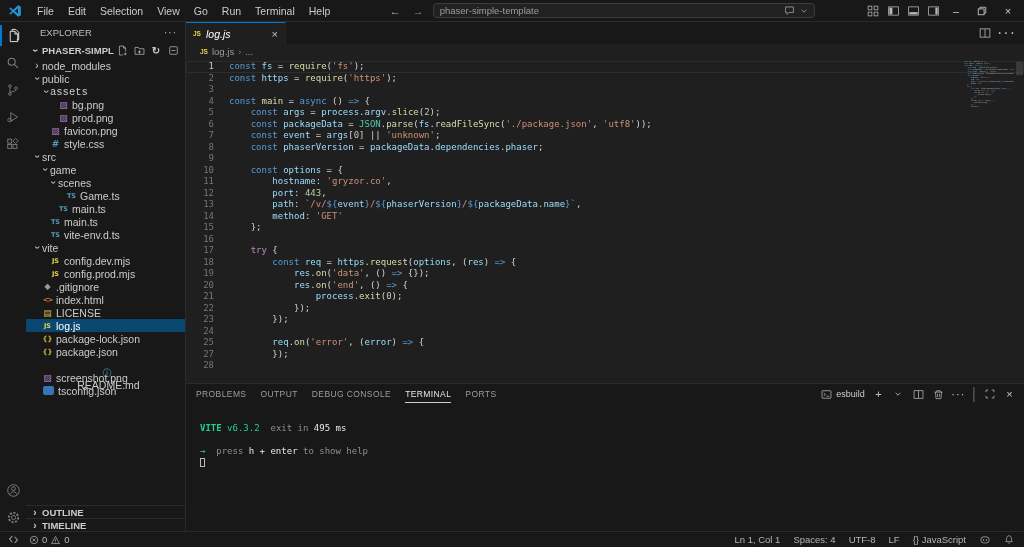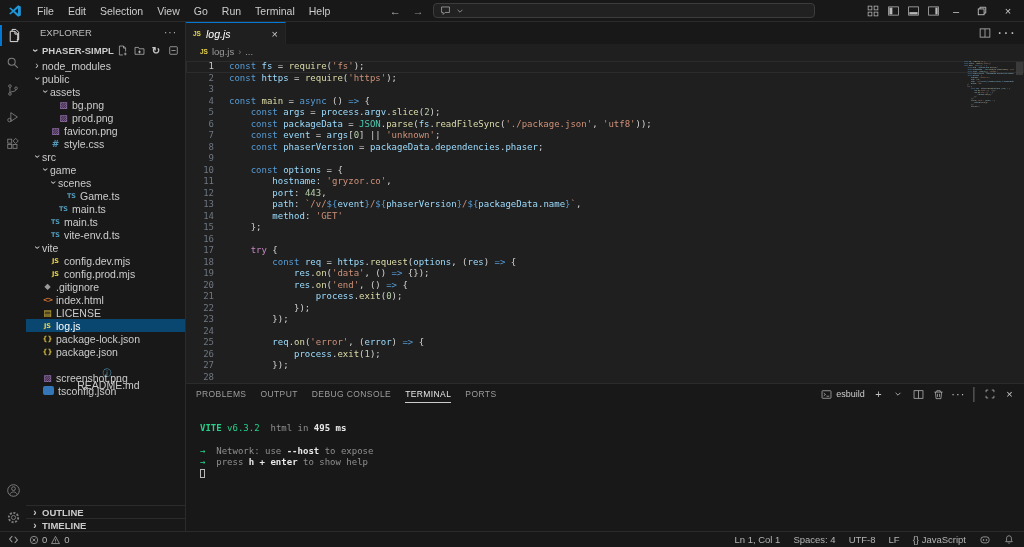--- a/index.html
+++ b/index.html
@@ -90,21 +90,21 @@
   .panel-tabs{display:flex;gap:14px;}
   .panel-tab{font-size:8.5px;color:#9d9d9d;letter-spacing:.4px;padding:4px 0 3px;border-bottom:1px solid transparent;}
   .panel-tab.active{color:#e7e7e7;border-bottom-color:#cccccc;}
   .panel-actions{margin-left:auto;display:flex;align-items:center;gap:7px;color:#c5c5c5;}
   .term-label{display:flex;align-items:center;gap:4px;font-size:9px;color:#cccccc;}
   .panel-sep{color:#5a5a5a;}
   .p-ic{display:flex;align-items:center;justify-content:center;width:13px;height:13px;font-size:11px;}
   .terminal{flex:1;padding:8px 0 0 14px;overflow:hidden;}
   .term-line{font:9px/11.3px "DejaVu Sans Mono",monospace;white-space:pre;color:#cccccc;}
   .tt-g{color:#23d18b;font-weight:700}.tt-gn{color:#23d18b}.tt-d{color:#8f8f8f}
-  .tt-w{color:#e8e8e8;font-weight:700}.tt-cy{color:#29b8db}.tt-cyb{color:#29b8db;font-weight:700}
+  .tt-w{color:#e8e8e8;font-weight:400}.tt-cy{color:#29b8db}.tt-cyb{color:#29b8db;font-weight:700}
   .term-cursor{display:inline-block;width:5px;height:9px;border:1px solid #b8b8b8;vertical-align:middle;}
 
   
   .statusbar{height:16px;background:#181818;border-top:1px solid #2b2b2b;display:flex;align-items:center;
              font-size:9.5px;color:#b4b4b4;flex:0 0 16px;}
   .sb-left{display:flex;align-items:center;gap:10px;padding-left:8px;}
   .sb-problems{display:flex;align-items:center;gap:3px;}
   .sb-right{margin-left:auto;display:flex;align-items:center;gap:13px;padding-right:10px;}
   .sb-item{white-space:nowrap;}
   .sb-icon{display:flex;align-items:center;}
@@ -128,20 +128,21 @@
         <span class="menu-item">View</span>
         <span class="menu-item">Go</span>
         <span class="menu-item">Run</span>
         <span class="menu-item">Terminal</span>
         <span class="menu-item">Help</span>
       </div>
     <div class="tb-center">
       <span class="nav-arrow">←</span>
       <span class="nav-arrow fwd">→</span>
       <div class="searchbox">
+        <input readonly="" value="phaser-simple-template" style="">
         <span class="sb-icon">
           <svg width="11" height="11" viewBox="0 0 14 14">
               <path fill="none" stroke="#a6a6a6" d="M2 2.5h10v7H6.5L4 12v-2.5H2z"></path>
             </svg>
         </span>
         <span class="sb-icon">
           <svg width="8" height="8" viewBox="0 0 10 10">
               <path fill="none" stroke="#a6a6a6" d="M2 3.5 5 6.5 8 3.5"></path>
             </svg>
         </span>
@@ -297,21 +298,21 @@
       </div>
       <div class="tree">
           <div class="tree-row" style="padding-left: 6px;">
             <span class="chev">›</span>
             <span class="tree-label">node_modules</span>
           </div>
           <div class="tree-row" style="padding-left: 6px;">
             <span class="chev exp">›</span>
             <span class="tree-label">public</span>
           </div>
-          <div class="tree-row" style="padding-left: 14px;">
+          <div class="tree-row" style="padding-left: 14px; font-family: Liberation Mono, monospace;">
             <span class="chev exp">›</span>
             <span class="tree-label">assets</span>
           </div>
           <div class="tree-row" style="padding-left: 22px;">
             <span class="chev"></span>
             <span class="fi fi-image"></span>
             <span class="tree-label">bg.png</span>
           </div>
           <div class="tree-row" style="padding-left: 22px;">
             <span class="chev"></span>
@@ -475,21 +476,20 @@
             <div class="code-line"><span class="ln">16</span><span class="lc"></span></div>
             <div class="code-line"><span class="ln">17</span><span class="lc"><span class="tk-p">    </span><span class="tk-c">try</span><span class="tk-p"> {</span></span></div>
             <div class="code-line"><span class="ln">18</span><span class="lc"><span class="tk-p">        </span><span class="tk-k">const</span><span class="tk-p"> </span><span class="tk-v">req</span><span class="tk-p"> = </span><span class="tk-v">https</span><span class="tk-p">.</span><span class="tk-f">request</span><span class="tk-p">(</span><span class="tk-v">options</span><span class="tk-p">, (</span><span class="tk-v">res</span><span class="tk-p">) </span><span class="tk-k">=&gt;</span><span class="tk-p"> {</span></span></div>
             <div class="code-line"><span class="ln">19</span><span class="lc"><span class="tk-p">            </span><span class="tk-v">res</span><span class="tk-p">.</span><span class="tk-f">on</span><span class="tk-p">(</span><span class="tk-s">'data'</span><span class="tk-p">, () </span><span class="tk-k">=&gt;</span><span class="tk-p"> {});</span></span></div>
             <div class="code-line"><span class="ln">20</span><span class="lc"><span class="tk-p">            </span><span class="tk-v">res</span><span class="tk-p">.</span><span class="tk-f">on</span><span class="tk-p">(</span><span class="tk-s">'end'</span><span class="tk-p">, () </span><span class="tk-k">=&gt;</span><span class="tk-p"> {</span></span></div>
             <div class="code-line"><span class="ln">21</span><span class="lc"><span class="tk-p">                </span><span class="tk-v">process</span><span class="tk-p">.</span><span class="tk-f">exit</span><span class="tk-p">(</span><span class="tk-n">0</span><span class="tk-p">);</span></span></div>
             <div class="code-line"><span class="ln">22</span><span class="lc"><span class="tk-p">            });</span></span></div>
             <div class="code-line"><span class="ln">23</span><span class="lc"><span class="tk-p">        });</span></span></div>
             <div class="code-line"><span class="ln">24</span><span class="lc"></span></div>
             <div class="code-line"><span class="ln">25</span><span class="lc"><span class="tk-p">        </span><span class="tk-v">req</span><span class="tk-p">.</span><span class="tk-f">on</span><span class="tk-p">(</span><span class="tk-s">'error'</span><span class="tk-p">, (</span><span class="tk-v">error</span><span class="tk-p">) </span><span class="tk-k">=&gt;</span><span class="tk-p"> {</span></span></div>
-            <div class="code-line"><span class="ln">26</span><span class="lc"><span class="tk-p">            </span><span class="tk-v">process</span><span class="tk-p">.</span><span class="tk-f">exit</span><span class="tk-p">(</span><span class="tk-n">1</span><span class="tk-p">);</span></span></div>
             <div class="code-line"><span class="ln">27</span><span class="lc"><span class="tk-p">        });</span></span></div>
             <div class="code-line"><span class="ln">28</span><span class="lc"></span></div>
           </div>
         <div class="minimap">
           <div class="minimap-content">
               <div class="mini-line"><span class="lc" style="margin-left: 0px;"><span class="tk-k">const</span><span class="tk-p"> </span><span class="tk-v">fs</span><span class="tk-p"> = </span><span class="tk-f">require</span><span class="tk-p">(</span><span class="tk-s">'fs'</span><span class="tk-p">);</span></span></div>
               <div class="mini-line"><span class="lc" style="margin-left: 0px;"><span class="tk-k">const</span><span class="tk-p"> </span><span class="tk-v">https</span><span class="tk-p"> = </span><span class="tk-f">require</span><span class="tk-p">(</span><span class="tk-s">'https'</span><span class="tk-p">);</span></span></div>
               <div class="mini-line"><span class="lc" style="margin-left: 0px;"></span></div>
               <div class="mini-line"><span class="lc" style="margin-left: 0px;"><span class="tk-k">const</span><span class="tk-p"> </span><span class="tk-f">main</span><span class="tk-p"> = </span><span class="tk-k">async</span><span class="tk-p"> () </span><span class="tk-k">=&gt;</span><span class="tk-p"> {</span></span></div>
               <div class="mini-line"><span class="lc" style="margin-left: 0px;"><span class="tk-p">    </span><span class="tk-k">const</span><span class="tk-p"> </span><span class="tk-v">args</span><span class="tk-p"> = </span><span class="tk-v">process</span><span class="tk-p">.</span><span class="tk-v">argv</span><span class="tk-p">.</span><span class="tk-f">slice</span><span class="tk-p">(</span><span class="tk-n">2</span><span class="tk-p">);</span></span></div>
@@ -569,23 +569,22 @@
                   <g fill="none" stroke="#c5c5c5">
                     <path d="M1.5 4.5v-3h3M9.5 1.5h3v3M12.5 9.5v3h-3M4.5 12.5h-3v-3"></path>
                   </g>
                 </svg>
             </span>
             <span class="p-ic">×</span>
           </div>
         </div>
         <div class="terminal">
             <div class="term-line">&nbsp;</div>
-            <div class="term-line"><span class="tt-g">VITE</span><span class="tt-gn"> v6.3.2</span><span class="tt-d">  html in </span><span class="tt-w">495 ms</span></div>
+            <div class="term-line"><span class="tt-g">VITE</span><span class="tt-gn"> v6.3.2</span><span class="tt-d">  exit in </span><span class="tt-w">495 ms</span></div>
             <div class="term-line">&nbsp;</div>
-            <div class="term-line"><span class="tt-gn">→</span><span class="tt-d">  Network: use </span><span class="tt-w">--host</span><span class="tt-d"> to expose</span></div>
             <div class="term-line"><span class="tt-gn">→</span><span class="tt-d">  press </span><span class="tt-w">h + enter</span><span class="tt-d"> to show help</span></div>
             <div class="term-line"><span class="term-cursor"></span></div>
           </div>
       </div>
     </div>
   </div>
 
   <div class="statusbar">
     <div class="sb-left">
       <span class="sb-icon">

